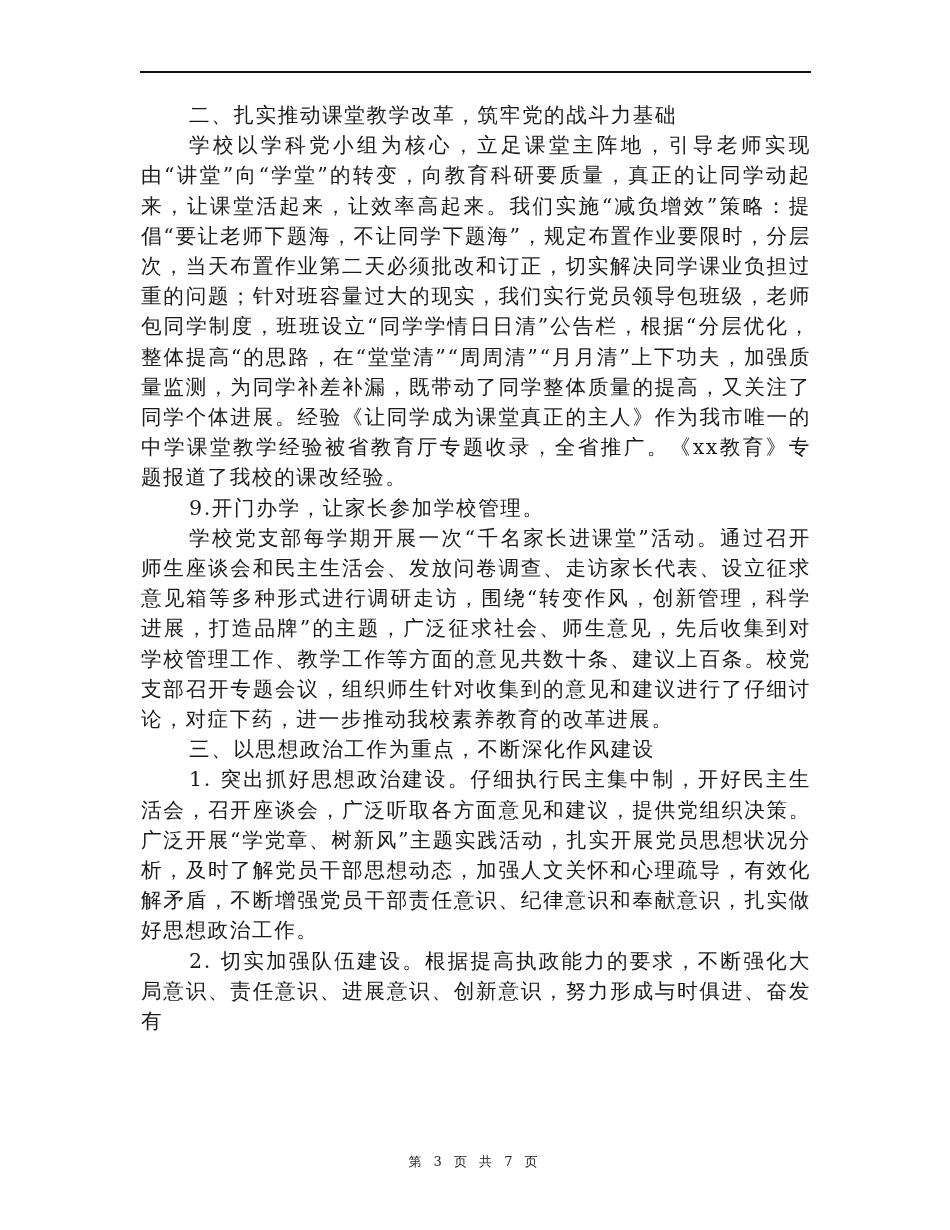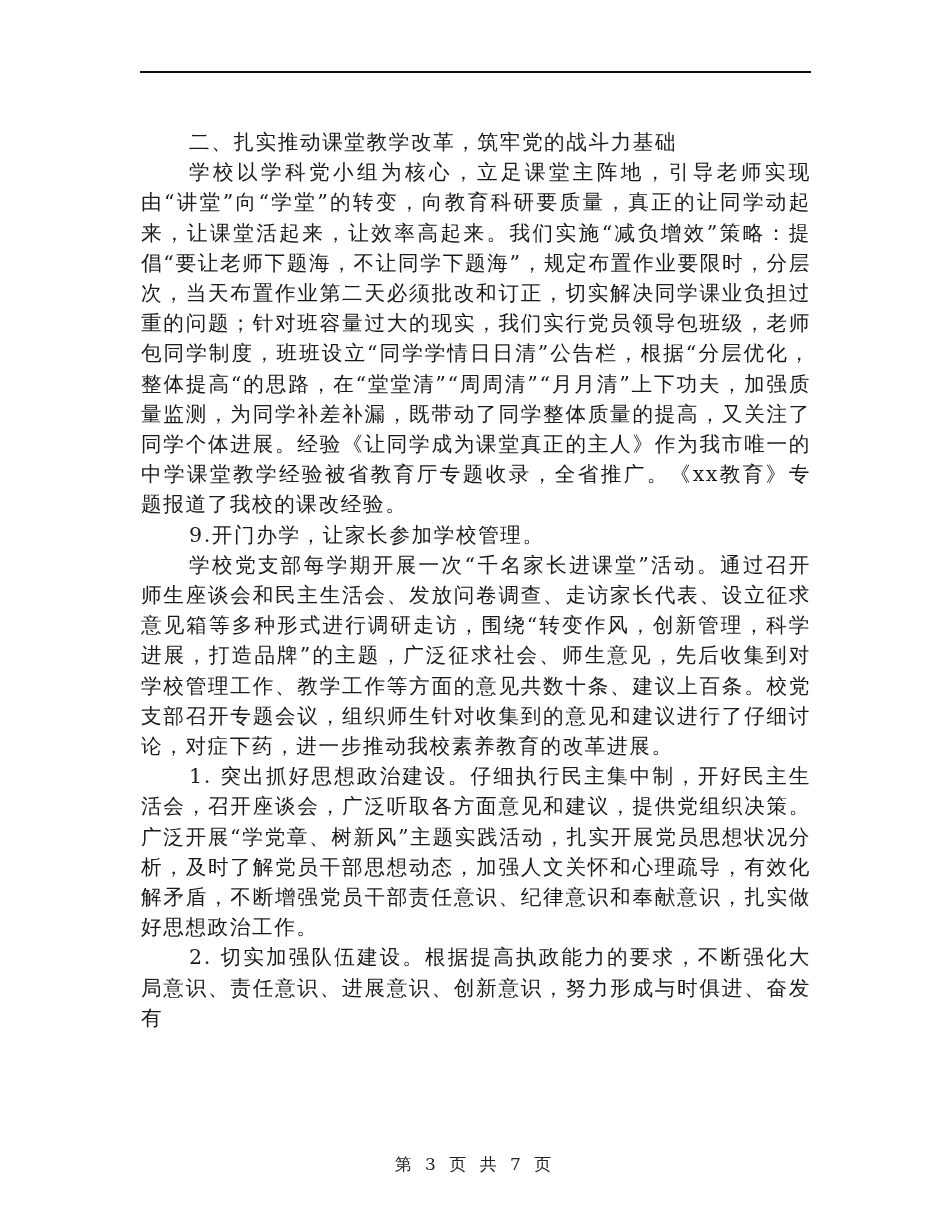--- a/index.html
+++ b/index.html
@@ -1,33 +1,34 @@
 <!DOCTYPE html>
 <html><head>
 <meta charset="utf-8">
 <style>
   html, body { margin: 0; padding: 0; background: #ffffff; }
   body { width: 950px; height: 1230px; position: relative; overflow: hidden;
          font-family: "DejaVu Serif", "Liberation Serif", serif; color: #1a1a1a; }
   .header-rule { position: absolute; left: 140px; top: 71px; width: 671px; height: 0;
                  border-top: 2px solid #111; }
-  .content { position: absolute; left: 141px; top: 127px; width: 670px; }
+  .content { position: absolute; left: 141px; top: 100px; width: 670px; }
   .para { margin: 0; font-size: 20.6px; line-height: 30.2px; letter-spacing: 1.6px;
           text-align: justify; text-align-last: left; word-break: break-all; }
   .indent { text-indent: 48px; }
   .footer { position: absolute; top: 1153px; left: 0; width: 950px; text-align: center;
-            font-size: 17px; letter-spacing: 4px; color: #222; }
+            font-size: 13px; letter-spacing: 4px; color: #222; }
 </style>
 </head>
 <body>
 
 <div class="header-rule"></div>
 
 <div class="content">
   <p class="para indent">二、扎实推动课堂教学改革，筑牢党的战斗力基础</p>
   <p class="para indent">学校以学科党小组为核心，立足课堂主阵地，引导老师实现由“讲堂”向“学堂”的转变，向教育科研要质量，真正的让同学动起来，让课堂活起来，让效率高起来。我们实施“减负增效”策略：提倡“要让老师下题海，不让同学下题海”，规定布置作业要限时，分层次，当天布置作业第二天必须批改和订正，切实解决同学课业负担过重的问题；针对班容量过大的现实，我们实行党员领导包班级，老师包同学制度，班班设立“同学学情日日清”公告栏，根据“分层优化，整体提高“的思路，在“堂堂清”“周周清”“月月清”上下功夫，加强质量监测，为同学补差补漏，既带动了同学整体质量的提高，又关注了同学个体进展。经验《让同学成为课堂真正的主人》作为我市唯一的中学课堂教学经验被省教育厅专题收录，全省推广。《xx教育》专题报道了我校的课改经验。</p>
   <p class="para indent">9.开门办学，让家长参加学校管理。</p>
   <p class="para indent">学校党支部每学期开展一次“千名家长进课堂”活动。通过召开师生座谈会和民主生活会、发放问卷调查、走访家长代表、设立征求意见箱等多种形式进行调研走访，围绕“转变作风，创新管理，科学进展，打造品牌”的主题，广泛征求社会、师生意见，先后收集到对学校管理工作、教学工作等方面的意见共数十条、建议上百条。校党支部召开专题会议，组织师生针对收集到的意见和建议进行了仔细讨论，对症下药，进一步推动我校素养教育的改革进展。</p>
+  <p class="para indent">三、以思想政治工作为重点，不断深化作风建设</p>
   <p class="para indent">1. 突出抓好思想政治建设。仔细执行民主集中制，开好民主生活会，召开座谈会，广泛听取各方面意见和建议，提供党组织决策。广泛开展“学党章、树新风”主题实践活动，扎实开展党员思想状况分析，及时了解党员干部思想动态，加强人文关怀和心理疏导，有效化解矛盾，不断增强党员干部责任意识、纪律意识和奉献意识，扎实做好思想政治工作。</p>
   <p class="para indent">2. 切实加强队伍建设。根据提高执政能力的要求，不断强化大局意识、责任意识、进展意识、创新意识，努力形成与时俱进、奋发有</p>
 </div>
 
 <div class="footer">第 3 页 共 7 页</div>
 
 </body></html>

